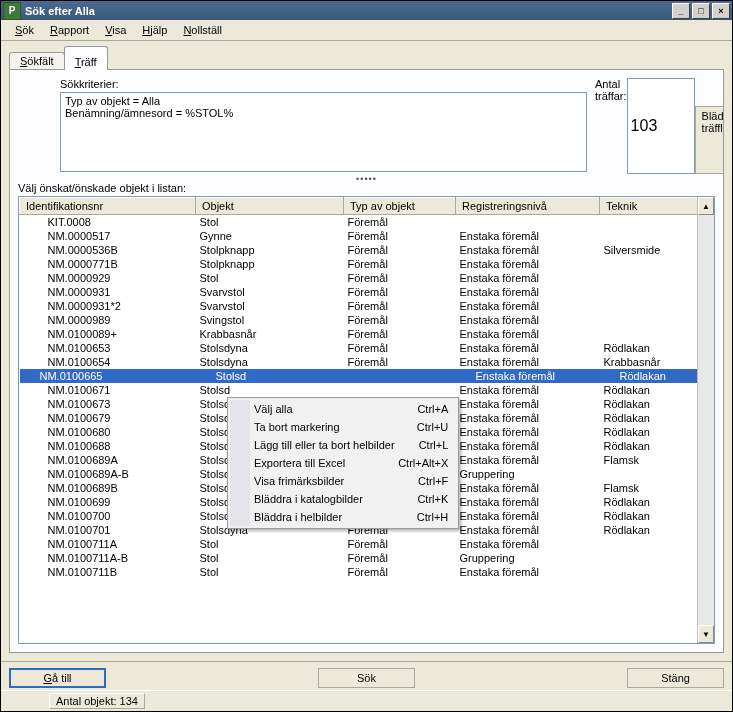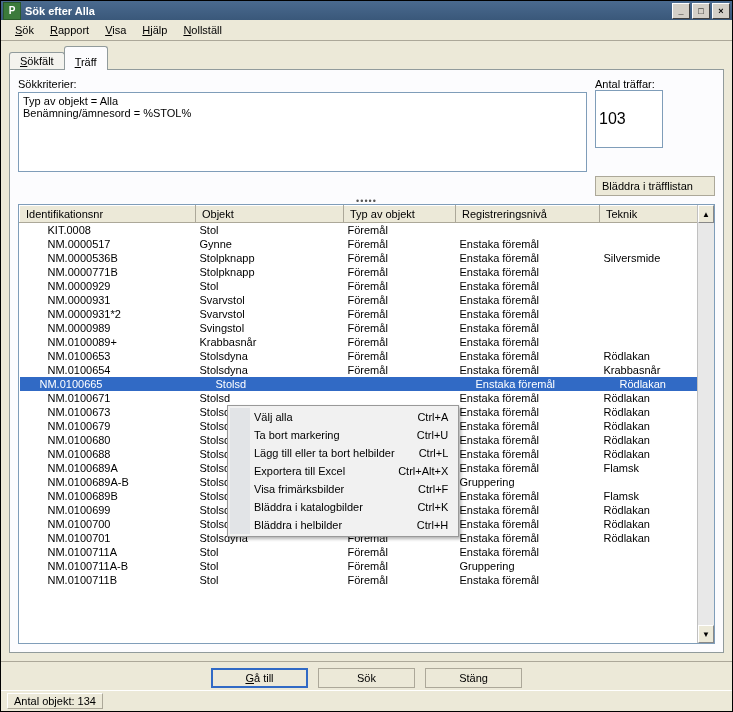--- a/index.html
+++ b/index.html
@@ -114,28 +114,29 @@
     flex: 1;
     padding: 8px;
     display: flex;
     flex-direction: column;
     overflow: hidden;
   }
 
   .criteria-row {
     display: flex;
     gap: 8px;
+    margin-left: 42px;
   }
   .criteria-left {
     flex: 1;
   }
   .criteria-right {
     width: 120px;
     display: flex;
-    flex-direction: column;
+    flex-direction: row;
   }
   .criteria-textarea {
     width: 100%;
     height: 80px;
     box-sizing: border-box;
     border: 1px solid #7f9db9;
     background: #fff;
     font-family: Tahoma, Arial, sans-serif;
     font-size: 11px;
     padding: 2px 4px;
@@ -259,21 +260,21 @@
   .context-menu .cm-left {
     position: absolute;
     left: 2px; top: 2px; bottom: 2px;
     width: 20px;
     background: #e2e4e7;
   }
 
   
   .bottom-buttons {
     display: flex;
-    justify-content: center;
+    justify-content: space-between;
     gap: 10px;
     padding: 6px 8px 2px 8px;
     border-top: 1px solid #aca899;
     background: #ece9d8;
   }
   .action-btn {
     min-width: 75px;
     border: 1px solid #aca899;
     background: #ece9d8;
     padding: 3px 10px;
@@ -296,20 +297,21 @@
     display: flex;
     align-items: center;
     padding: 0 6px;
   }
   .statusbar .cell {
     border: 1px solid #aca899;
     border-top-color: #fff;
     border-left-color: #fff;
     padding: 1px 6px;
     background: #ece9d8;
+    margin-left: 42px;
   }
 </style>
 </head>
 <body>
 
 <div class="window">
 
   <div class="titlebar">
     <div class="app-icon">P</div>
     <div class="title">Sök efter Alla</div>
@@ -345,20 +347,21 @@
         </div>
         <div class="criteria-right">
           <div>Antal träffar:</div>
           <input class="hits-input" value="103" style="">
           <div class="browse-btn">Bläddra i träfflistan</div>
         </div>
       </div>
 
       <div class="splitter">•••••</div>
 
+      <div class="list-label">Välj önskat/önskade objekt i listan:</div>
 
       <div class="table-wrap">
         <div class="table-inner">
           <table>
             <colgroup>
               <col class="c1">
                 <col class="c2">
                 <col class="c3">
                 <col class="c4">
                 <col class="c5">

